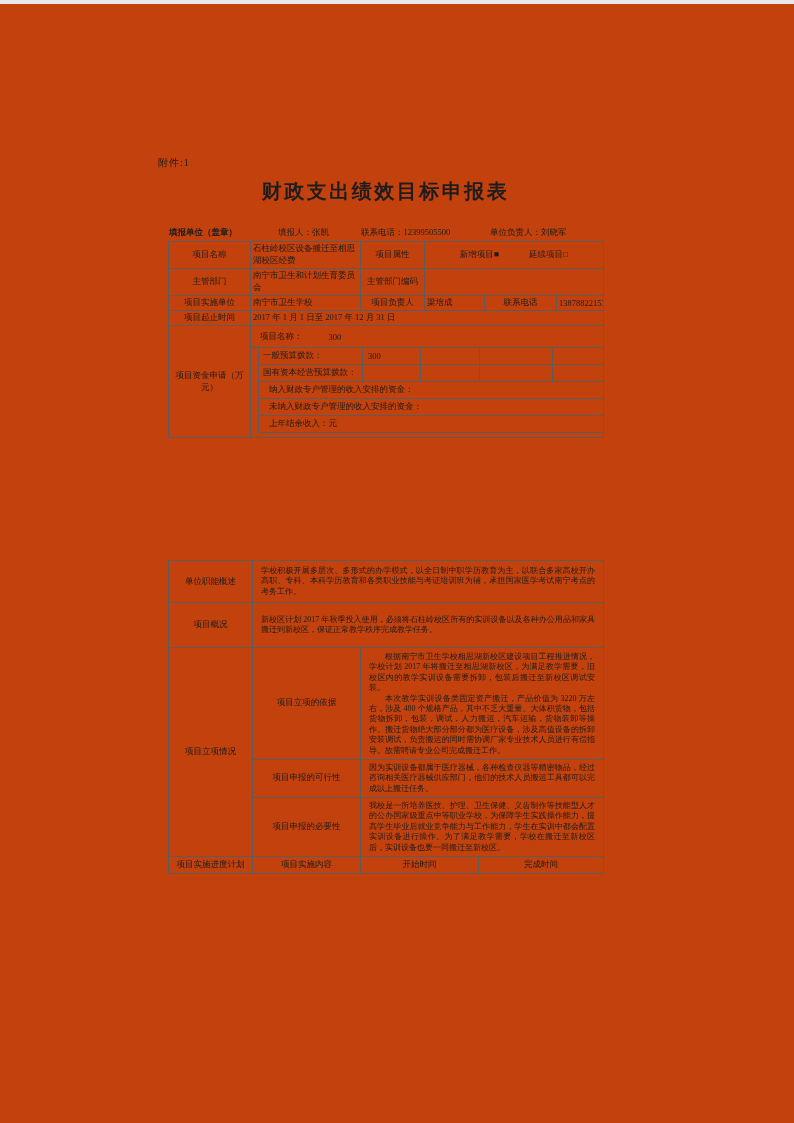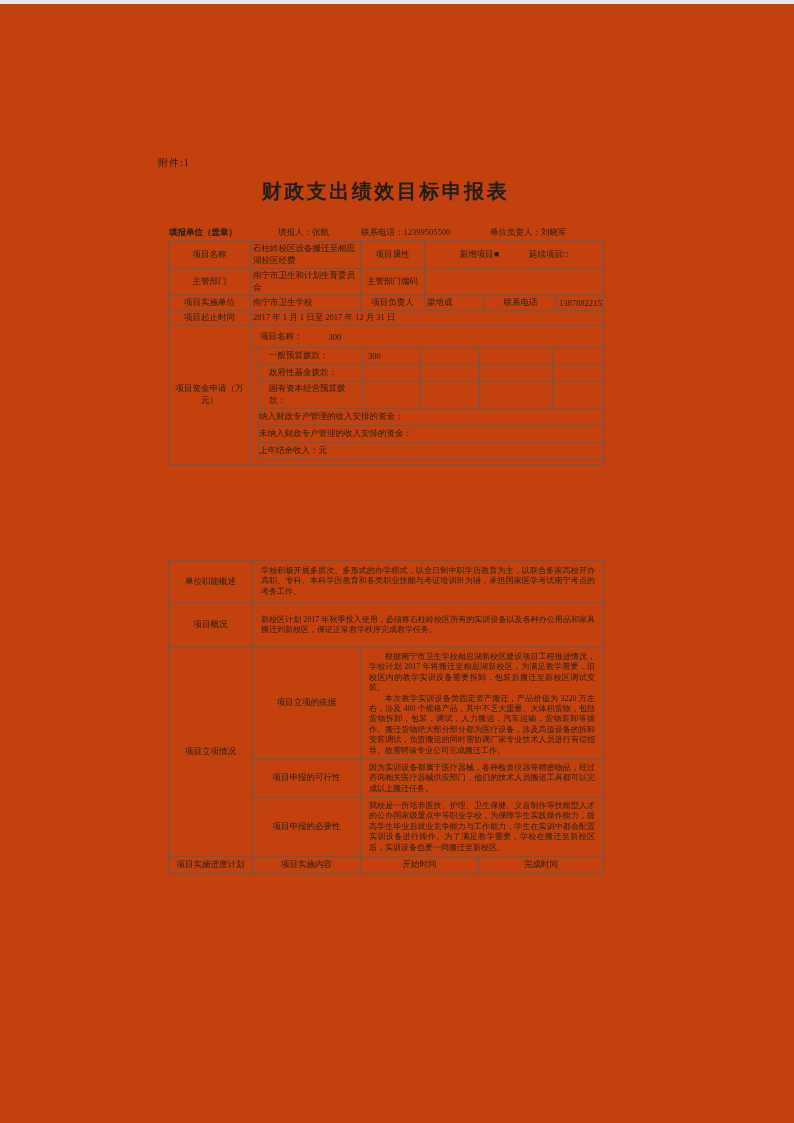--- a/index.html
+++ b/index.html
@@ -54,23 +54,23 @@
   .funding-total{
     height:21px;border-bottom:1px solid #5c5c5c;
     display:flex;align-items:center;padding-left:9px;font-size:8.5px;
   }
   .funding-total .fval{margin-left:26px;}
   .funding-inner{margin-left:7px;}
   .funding-inner table{width:100%;}
   .funding-inner td{height:14px;}
   .funding-inner tr:first-child td{border-top:none;}
   .funding-inner td:last-child{border-right:none;}
-  .funding-inner .flabel{text-align:left;padding-left:10px;}
+  .funding-inner .flabel{text-align:left;padding-left:4px;}
   .funding-inner .fv{text-align:left;padding-left:5px;}
-  .funding-inner .ffull{text-align:left;padding-left:0;}
+  .funding-inner .ffull{text-align:left;padding-left:10px;}
   .funding-spacer{height:4px;}
   .txt{
     text-align:left;font-size:8px;line-height:1.3;
     padding:3px 8px;
   }
   .txt p{margin:0;text-indent:2em;text-align:justify;}
   .basis-cell{vertical-align:top;padding-top:4px;}
   .sched td{height:14px;text-align:center;}
 </style>
 </head>
@@ -146,27 +146,20 @@
             </colgroup>
             <tbody>
                   <tr>
               <td class="flabel">一般预算拨款：</td>
               <td class="fv">300</td>
               <td></td>
               <td></td>
               <td></td>
             </tr>
             <tr>
-              <td class="flabel">政府性基金拨款：</td>
-              <td class="fv"></td>
-              <td></td>
-              <td></td>
-              <td></td>
-            </tr>
-            <tr>
               <td class="flabel">国有资本经营预算拨款：</td>
               <td class="fv"></td>
               <td></td>
               <td></td>
               <td></td>
             </tr>
             <tr>
               <td class="ffull" colspan="5">纳入财政专户管理的收入安排的资金：</td>
             </tr>
             <tr>

